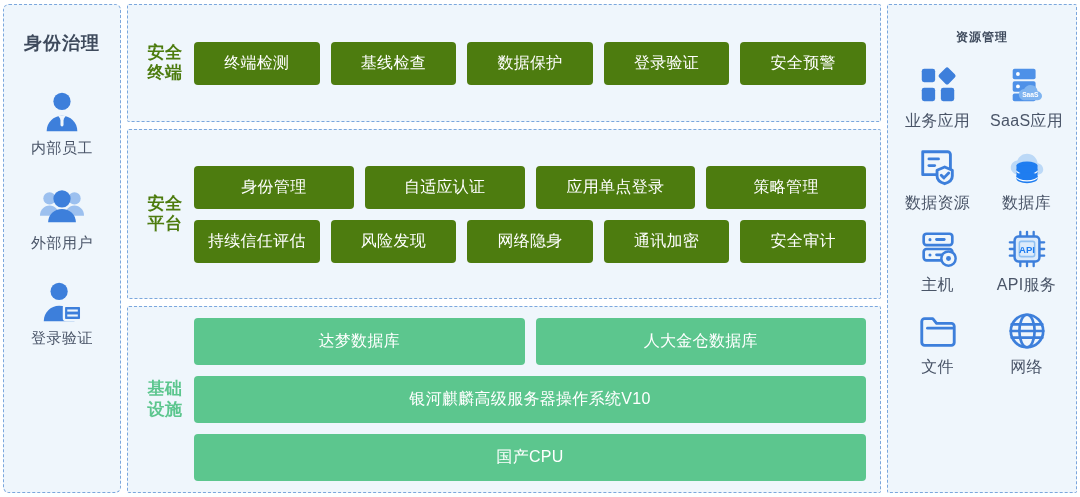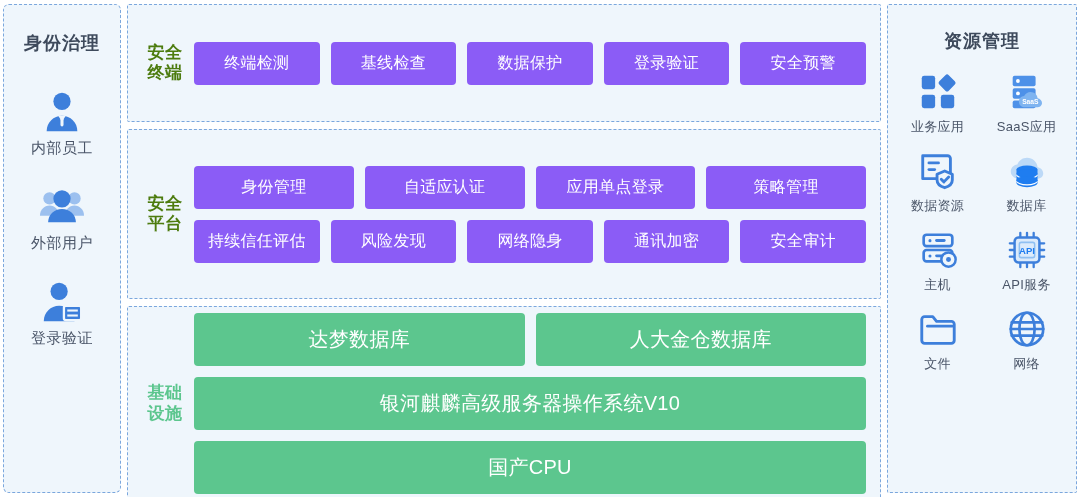--- a/index.html
+++ b/index.html
@@ -108,56 +108,56 @@
     gap: 11px;
     min-width: 0;
   }
 
   .btn-row {
     display: flex;
     gap: 11px;
   }
   .chip {
     flex: 1 1 0;
-    background: #8b5cf6;
+    background: #4d7c0f;
     color: #ffffff;
     font-size: 16px;
     letter-spacing: 0.3px;
     border-radius: 4px;
     text-align: center;
     padding: 11px 2px;
     white-space: nowrap;
     box-sizing: border-box;
   }
 
   .bar-row { display: flex; gap: 11px; }
   .bar {
     flex: 1 1 0;
     background: #5cc68e;
     color: #ffffff;
-    font-size: 20px;
+    font-size: 16px;
     letter-spacing: 0.3px;
     border-radius: 4px;
     text-align: center;
     padding: 13px 2px;
     white-space: nowrap;
     box-sizing: border-box;
   }
 
   
   .right-panel {
     width: 190px;
     flex: 0 0 190px;
     display: flex;
     flex-direction: column;
     align-items: center;
     padding-top: 24px;
   }
   .right-title {
-    font-size: 18px;
+    font-size: 12px;
     font-weight: bold;
     color: #3e4a5c;
     letter-spacing: 1px;
     margin-bottom: 18px;
   }
   .res-grid {
     display: grid;
     grid-template-columns: 1fr 1fr;
     row-gap: 14px;
     column-gap: 2px;
@@ -170,21 +170,21 @@
     flex-direction: column;
     align-items: center;
   }
   .res-icon {
     width: 42px;
     height: 42px;
     display: block;
     margin-bottom: 5px;
   }
   .res-label {
-    font-size: 13px;
+    font-size: 16px;
     color: #4a5568;
     white-space: nowrap;
     letter-spacing: 0.3px;
   }
 </style>
 </head>
 <body>
 
 <div class="canvas">
 

